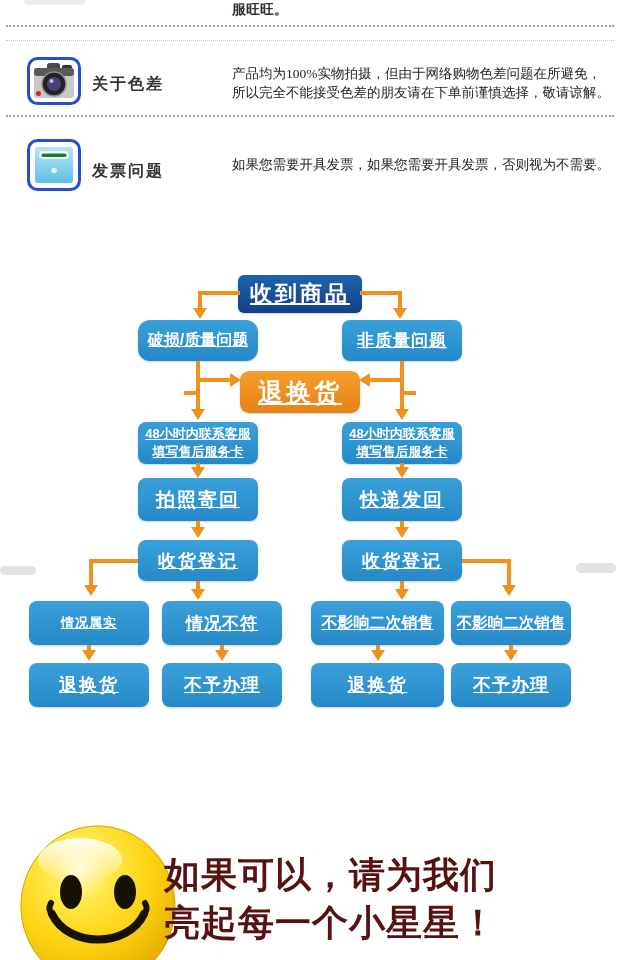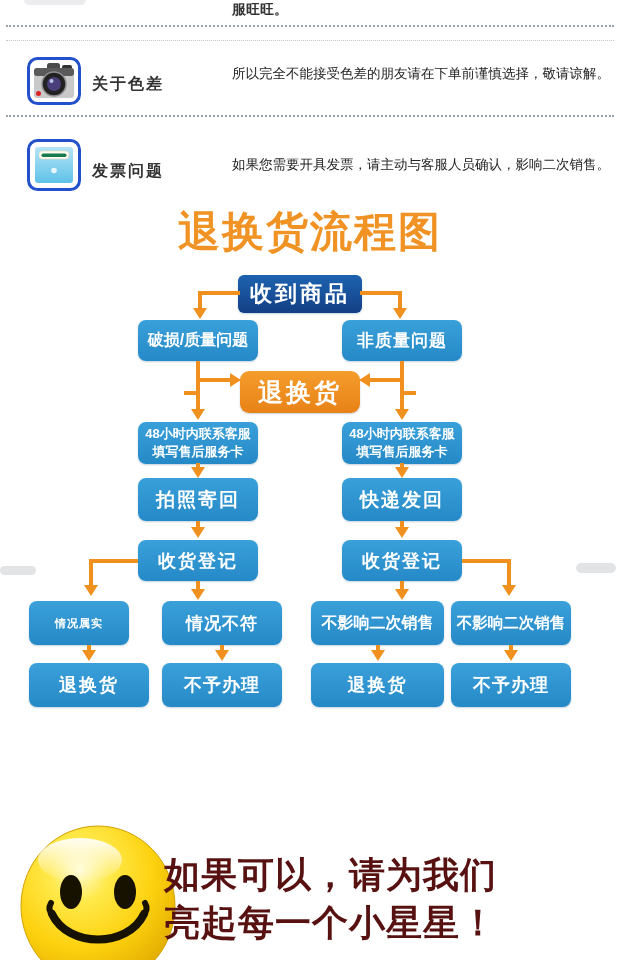--- a/index.html
+++ b/index.html
@@ -19,21 +19,21 @@
   .sep1{top:25px;border-top:2px dotted #98a0a8;}
   .sep2{top:40px;border-top:1px dotted #c2c6ca;}
   .sep3{top:115px;border-top:2px dotted #98a0a8;}
   .sec-label{position:absolute;font-size:16px;letter-spacing:2px;color:#333;font-weight:bold;}
   .sec-text{position:absolute;font-size:13.5px;line-height:19px;color:#222;}
   .flow-title{position:absolute;left:0;width:620px;top:204px;text-align:center;
     font-size:42px;font-weight:bold;color:#f09224;letter-spacing:2px;}
   .box{position:absolute;display:flex;flex-direction:column;align-items:center;justify-content:center;
     text-align:center;color:#fff;font-weight:bold;border-radius:8px;
     background:linear-gradient(180deg,#3aa0da 0%,#2489c6 100%);
-    box-shadow:0 1px 2px rgba(20,80,130,.25);}
+    box-shadow:0 1px 2px rgba(20,80,130,.25);text-decoration:underline;}
   .box.dark{background:linear-gradient(180deg,#1e63b0 0%,#133f85 100%);border-radius:6px;}
   .box.orange{background:linear-gradient(180deg,#f59d2c 0%,#e8821652 100%);background:linear-gradient(180deg,#f59d2c,#e88216);border-radius:9px;}
   .hline,.vline{position:absolute;background:var(--orange);}
   .hline{height:4px;}
   .vline{width:4px;}
   .ah-down{position:absolute;width:0;height:0;border-left:7px solid transparent;border-right:7px solid transparent;border-top:11px solid var(--orange);}
   .ah-right{position:absolute;width:0;height:0;border-top:7px solid transparent;border-bottom:7px solid transparent;border-left:11px solid var(--orange);}
   .ah-left{position:absolute;width:0;height:0;border-top:7px solid transparent;border-bottom:7px solid transparent;border-right:11px solid var(--orange);}
   .footer-text{position:absolute;left:164px;top:851px;color:var(--maroon);
     font-weight:900;font-size:36px;line-height:48px;letter-spacing:1px;}
@@ -56,68 +56,68 @@
     <rect x="35" y="8" width="10" height="4.5" rx="2" fill="#333"></rect>
     <rect x="7" y="11" width="40" height="30" rx="3" fill="#c9c9c9"></rect>
     <rect x="7" y="11" width="40" height="8" rx="3" fill="#5a5a5a"></rect>
     <circle cx="27" cy="27" r="12" fill="#222" stroke="#8f8f8f" stroke-width="1.5"></circle>
     <circle cx="27" cy="27" r="7" fill="#4a3f7a"></circle>
     <circle cx="24.5" cy="24" r="2" fill="#b9c6e8"></circle>
     <circle cx="11.5" cy="36.5" r="2.5" fill="#e02020"></circle>
   </svg>
   <div class="sec-label serif" style="left:92px;top:74px;text-align:center;">关于色差</div>
   <div class="sec-text serif" style="left:232px;top:64px;width:382px;">
+    <div>产品均为100%实物拍摄，但由于网络购物色差问题在所避免，</div>
     <div>所以完全不能接受色差的朋友请在下单前谨慎选择，敬请谅解。</div>
   </div>
 
   <div class="sep sep3"></div>
 
   <svg class="abs" style="left:27px;top:139px;" width="54" height="52" viewBox="0 0 54 52">
     <rect x="1.5" y="1.5" width="51" height="49" rx="9" fill="#ffffff" stroke="#2351cc" stroke-width="3"></rect>
     <defs>
       <linearGradient id="invg" x1="0" y1="0" x2="0" y2="1">
         <stop offset="0%" stop-color="#b6e5f6"></stop>
         <stop offset="100%" stop-color="#5ec1e8"></stop>
       </linearGradient>
     </defs>
     <rect x="8" y="8" width="38" height="36" rx="3" fill="url(#invg)"></rect>
     <rect x="12" y="12" width="30" height="8" rx="3.5" fill="#fdfbee" stroke="#e3d9bd" stroke-width="0.6"></rect>
     <rect x="14.5" y="14.5" width="25" height="3.5" rx="1.7" fill="#157a4e"></rect>
     <circle cx="27" cy="31.5" r="2.8" fill="#eef8fc" opacity="0.95"></circle>
   </svg>
   <div class="sec-label serif" style="left:92px;top:161px;">发票问题</div>
   <div class="sec-text serif" style="left:232px;top:155px;width:382px;">
-    <div>如果您需要开具发票，请主动与客服人员确认，影响二次销售。</div>
-  </div>
-
-  <div class="flow-title">退换货流程图</div>
+    <div>如果您需要开具发票，如果您需要开具发票，否则视为不需要。</div>
+  </div>
+
 
   <div class="box dark" style="left:238px;top:275px;width:124px;height:38px;font-size:22px;letter-spacing:3px;">收到商品</div>
 
-  <div class="box" style="left:138px;top:320px;width:120px;height:41px;font-size:16px;">破损/质量问题</div>
+  <div class="box" style="left:138px;top:320px;width:120px;height:41px;font-size:16px;border-radius:12px;">破损/质量问题</div>
   <div class="box" style="left:342px;top:320px;width:120px;height:41px;font-size:17px;letter-spacing:1px;">非质量问题</div>
 
   <div class="box orange" style="left:240px;top:371px;width:120px;height:42px;font-size:25px;letter-spacing:3px;">退换货</div>
 
   <div class="box" style="left:138px;top:422px;width:120px;height:42px;font-size:13px;line-height:18px;">
     <span>48小时内联系客服</span>
     <span>填写售后服务卡</span>
   </div>
   <div class="box" style="left:342px;top:422px;width:120px;height:42px;font-size:13px;line-height:18px;">
     <span>48小时内联系客服</span>
     <span>填写售后服务卡</span>
   </div>
 
   <div class="box" style="left:138px;top:478px;width:120px;height:43px;font-size:19px;letter-spacing:2px;">拍照寄回</div>
   <div class="box" style="left:342px;top:478px;width:120px;height:43px;font-size:19px;letter-spacing:2px;">快递发回</div>
 
   <div class="box" style="left:138px;top:540px;width:120px;height:41px;font-size:18px;letter-spacing:2px;">收货登记</div>
   <div class="box" style="left:342px;top:540px;width:120px;height:41px;font-size:18px;letter-spacing:2px;">收货登记</div>
 
-  <div class="box" style="left:29px;top:601px;width:100px;height:44px;font-size:11px;letter-spacing:1px;">情况属实</div>
+  <div class="box" style="left:29px;top:601px;width:120px;height:44px;font-size:13px;letter-spacing:1px;">情况属实</div>
   <div class="box" style="left:311px;top:601px;width:133px;height:44px;font-size:16px;">不影响二次销售</div>
   <div class="box" style="left:162px;top:601px;width:120px;height:44px;font-size:17px;letter-spacing:1px;">情况不符</div>
   <div class="box" style="left:451px;top:601px;width:120px;height:44px;font-size:15.5px;">不影响二次销售</div>
 
   <div class="box" style="left:29px;top:663px;width:120px;height:44px;font-size:18px;letter-spacing:2px;">退换货</div>
   <div class="box" style="left:162px;top:663px;width:120px;height:44px;font-size:18px;letter-spacing:1px;">不予办理</div>
   <div class="box" style="left:311px;top:663px;width:133px;height:44px;font-size:18px;letter-spacing:2px;">退换货</div>
   <div class="box" style="left:451px;top:663px;width:120px;height:44px;font-size:18px;letter-spacing:1px;">不予办理</div>
 
   <div class="hline" style="left:198px;top:291px;width:42px;"></div>

